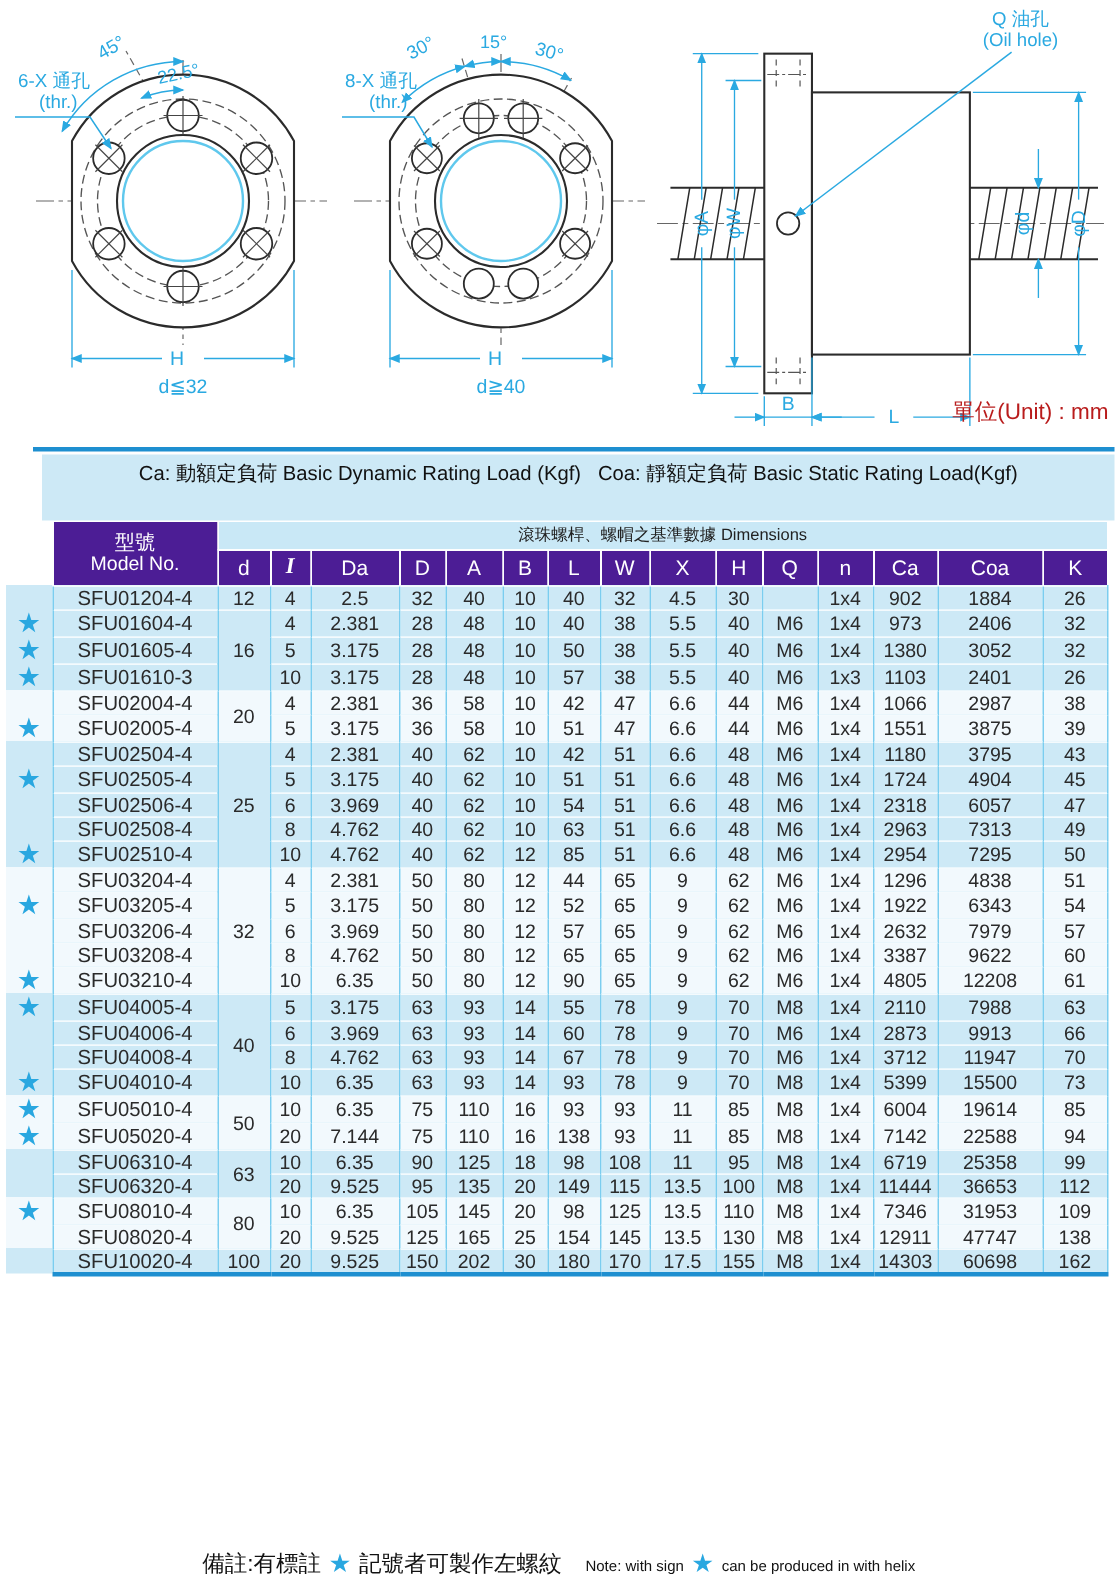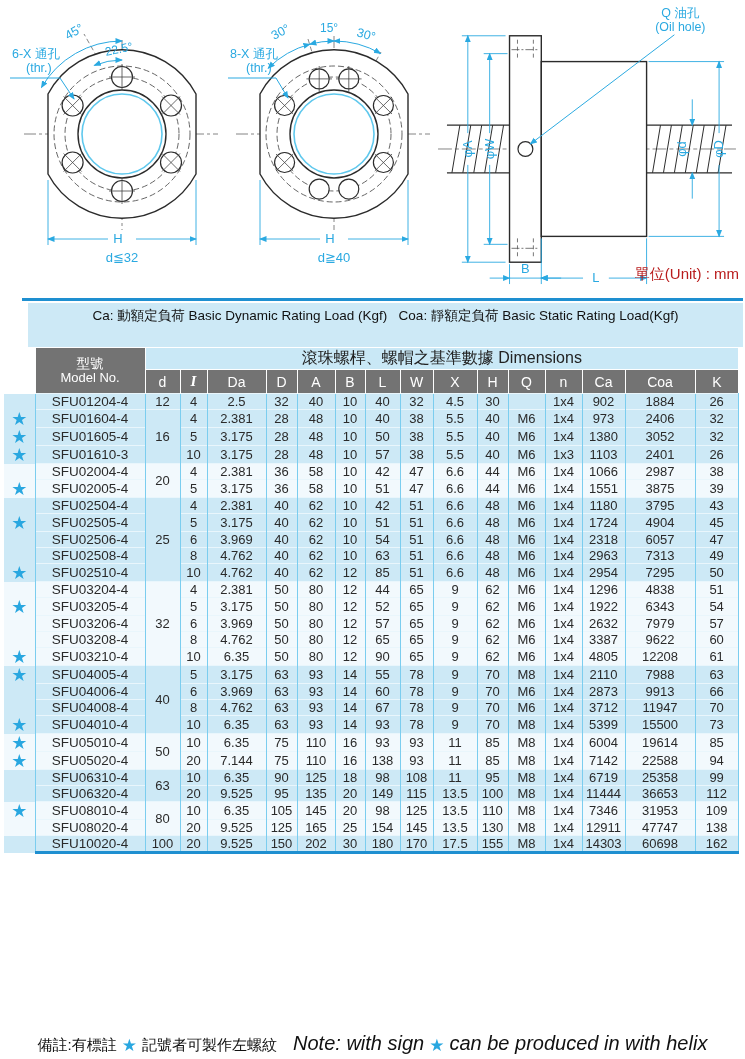--- a/index.html
+++ b/index.html
@@ -19,40 +19,40 @@
   
   #legend{top:303px;left:28px;right:2px;height:44px;background:#cde9f6;
           text-align:center;color:#111;}
   #legend .lg{font-size:13.5px;line-height:19px;white-space:pre-wrap;}
   #legend .lg:first-child{margin-top:3px;}
 
   
   #table-wrap{left:4px;top:348px;width:734px;}
   table{border-collapse:collapse;table-layout:fixed;width:734px;}
   td,th{padding:0;text-align:center;vertical-align:middle;overflow:hidden;white-space:nowrap;}
-  thead th{background:#737373;color:#fff;font-weight:normal;font-size:14px;border-left:1px solid #fdfefe;}
+  thead th{background:#4c1d95;color:#fff;font-weight:normal;font-size:14px;border-left:1px solid #fdfefe;}
   thead tr.r1{height:18px;} thead tr.r2{height:24px;}
   th.star-head{background:#fff;border:none;}
   th.model-head{font-size:13px;line-height:14px;}
   th.model-head .zh{font-size:13.5px;}
-  th.dims-title{background:#c9e8f6;color:#222;font-size:16px;font-weight:normal;border-bottom:1px solid #fdfefe;}
+  th.dims-title{background:#c9e8f6;color:#222;font-size:11px;font-weight:normal;border-bottom:1px solid #fdfefe;}
   th.col-I{font-family:"Liberation Serif", serif;font-style:italic;font-weight:bold;font-size:15px;}
   tbody tr{height:15px;}
   tbody td{font-size:13px;color:#2a2a2a;border-left:1px solid #7bcdef;border-top:1px solid #e9f6fc;}
   tbody td:last-child{border-right:1px solid #7bcdef;}
   tbody tr.shaded td{background:#cde9f6;}
   tbody tr.plain td{background:#f2f9fd;}
   tbody td.model-cell{font-size:13.5px;}
   tbody td.star-cell{background:#fff;border:none;color:#29a7e0;font-size:18px;line-height:18px;}
   tbody tr:last-child td:not(.star-cell){border-bottom:3px solid #1e8fd0;}
 
   
   #footer-note{top:1032px;left:0;width:745px;text-align:center;color:#111;}
   #footer-note .zh{font-size:15px;}
-  #footer-note .en{font-size:20px;margin-left:16px;font-style:italic;}
+  #footer-note .en{font-size:10px;margin-left:16px;}
   #footer-note .star{color:#29a7e0;font-size:17px;margin:0 5px;vertical-align:-1px;}
 </style>
 </head>
 <body>
 
 <svg class="abs" style="left:10px;top:14px" width="210" height="252" viewBox="0 0 210 252">
   <defs>
     <marker id="a1" markerWidth="9" markerHeight="8" refX="6.5" refY="3" orient="auto-start-reverse" markerUnits="userSpaceOnUse">
       <path d="M0,0L7.5,3L0,6Z" fill="#2aa9e1"></path>
     </marker>

